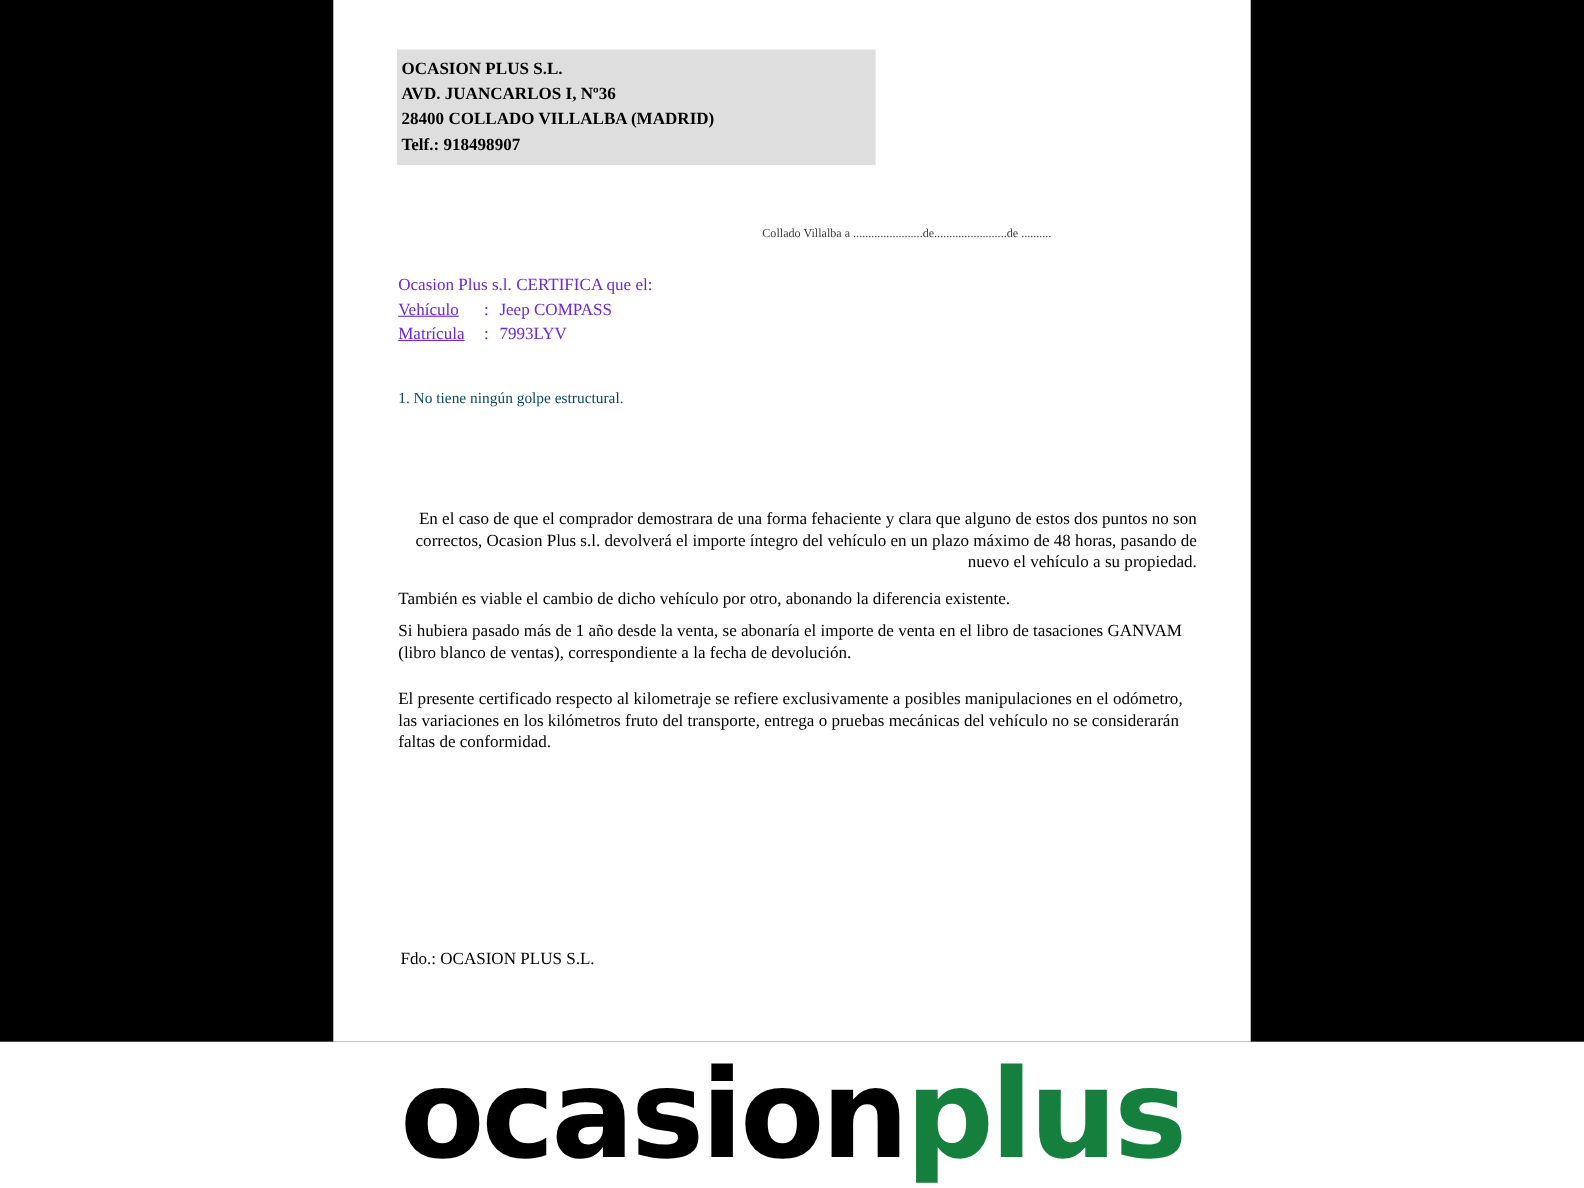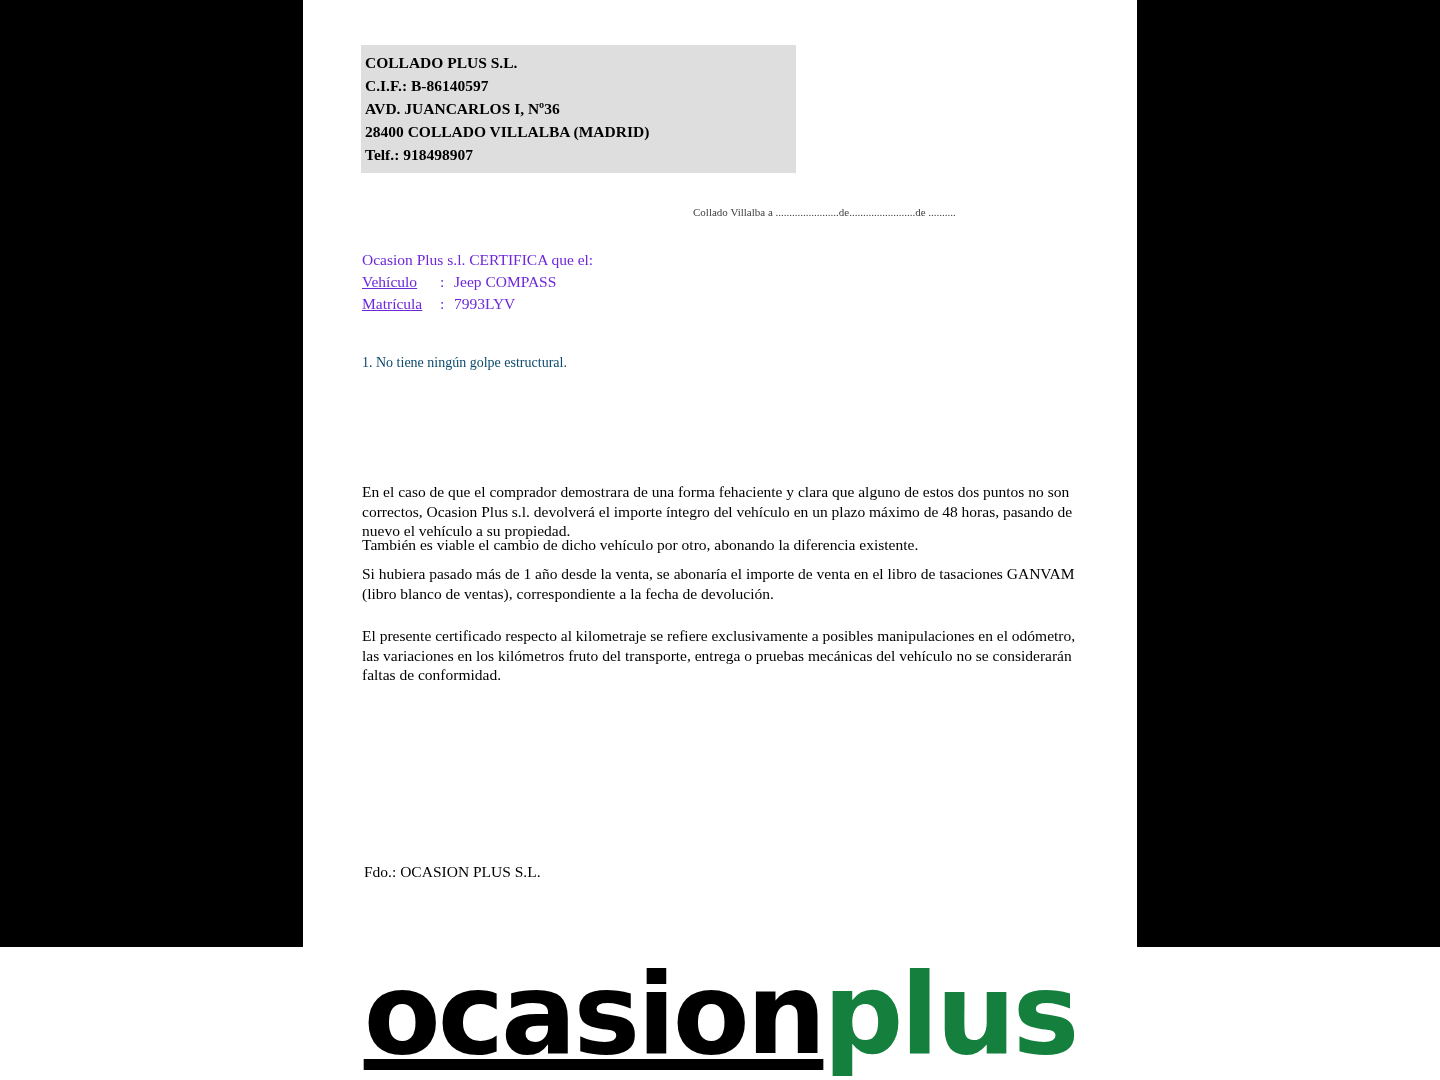--- a/index.html
+++ b/index.html
@@ -109,21 +109,21 @@
   
   .para {
     position: absolute;
     left: 59px;
     width: 726px;
     font-size: 15.5px;
     line-height: 19.5px;
     color: #000;
     text-align: left;
   }
-  .para-1 { top: 482px; }
+  .para-1 { top: 462px; text-align: right; }
   .para-2 { top: 535px; }
   .para-3 { top: 564px; }
   .para-4 { top: 626px; }
 
   
   .signature {
     position: absolute;
     left: 61px;
     top: 863px;
     font-size: 15.5px;
@@ -146,34 +146,33 @@
   .logo {
     font-family: "DejaVu Sans", sans-serif;
     font-weight: bold;
     font-size: 112px;
     letter-spacing: -3px;
     line-height: 1;
     white-space: nowrap;
     display: flex;
     align-items: baseline;
   }
-  .logo .dark { color: #000000; text-decoration: underline; }
+  .logo .dark { color: #000000; }
   .logo .blue { color: #15803d; }
 </style>
 </head>
 <body>
 
 <div class="backdrop"></div>
 
 <div class="page">
   <div class="doc-inner">
 
     <div class="company-box">
-      <div class="line">COLLADO PLUS S.L.</div>
-      <div class="line">C.I.F.: B-86140597</div>
+      <div class="line">OCASION PLUS S.L.</div>
       <div class="line">AVD. JUANCARLOS I, Nº36</div>
       <div class="line">28400 COLLADO VILLALBA (MADRID)</div>
       <div class="line">Telf.: 918498907</div>
     </div>
 
     <div class="place-date">Collado Villalba a .......................de........................de ..........</div>
 
     <div class="certifies">
       <div class="intro">Ocasion Plus s.l. CERTIFICA que el:</div>
       <div class="kv">

